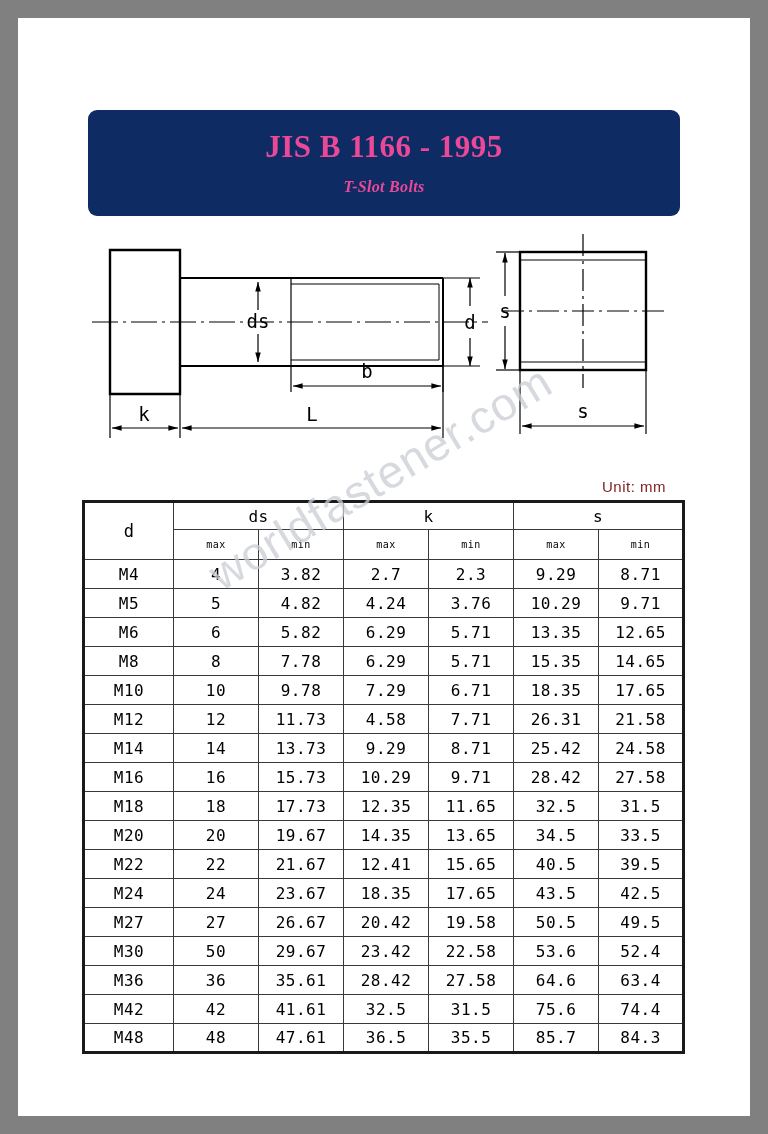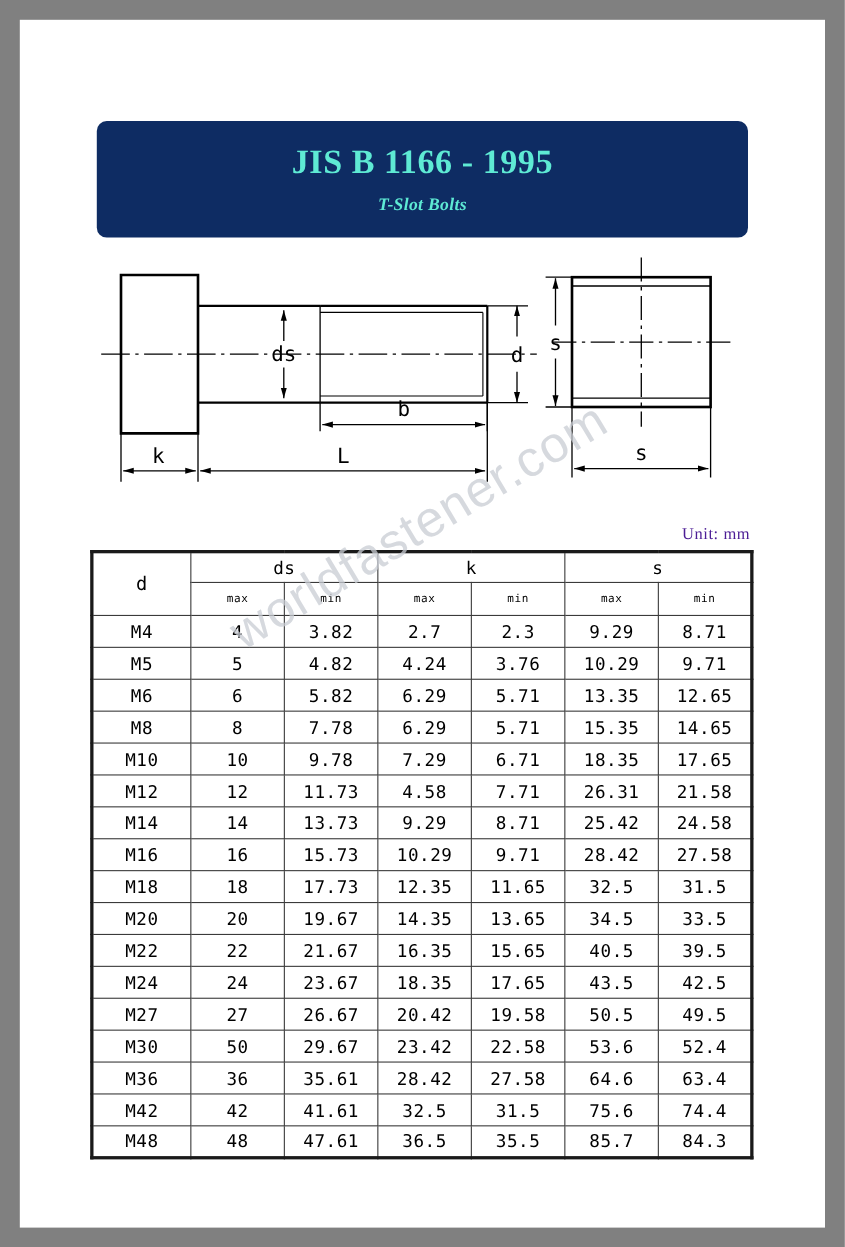--- a/index.html
+++ b/index.html
@@ -37,21 +37,21 @@
     font-weight: 400;
   }
 
   
   .banner {
     position: absolute;
     left: 70px; top: 92px;
     width: 592px; height: 106px;
     background: #0e2c63;
     border-radius: 9px;
-    color: #5eead4;
+    color: #ec4899;
     display: flex;
     flex-direction: column;
     align-items: center;
     justify-content: center;
     z-index: 10;
   }
   .banner-title {
     font-family: "Liberation Serif", serif;
     font-weight: bold;
     font-size: 31px;
@@ -73,24 +73,24 @@
     position: absolute;
     left: 70px; top: 208px;
     width: 592px; height: 228px;
     z-index: 5;
   }
   .drawing svg { display: block; }
 
   
   .unit-note {
     position: absolute;
-    right: 68px; top: 460px;
-    font-family: Liberation Serif, serif;
+    right: 84px; top: 460px;
+    font-family: Liberation Sans, sans-serif;
     font-size: 15px;
-    color: #4c1d95;
+    color: #7f1d1d;
     letter-spacing: .5px;
     z-index: 20;
   }
 
   
   .table-wrap {
     position: absolute;
     left: 64px; top: 482px;
     width: 600px;
     z-index: 20;
@@ -346,21 +346,21 @@
             <td>19.67</td>
             <td>14.35</td>
             <td>13.65</td>
             <td>34.5</td>
             <td>33.5</td>
           </tr>
           <tr>
             <td>M22</td>
             <td>22</td>
             <td>21.67</td>
-            <td>16.35</td>
+            <td>12.41</td>
             <td>15.65</td>
             <td>40.5</td>
             <td>39.5</td>
           </tr>
           <tr>
             <td>M24</td>
             <td>24</td>
             <td>23.67</td>
             <td>18.35</td>
             <td>17.65</td>

